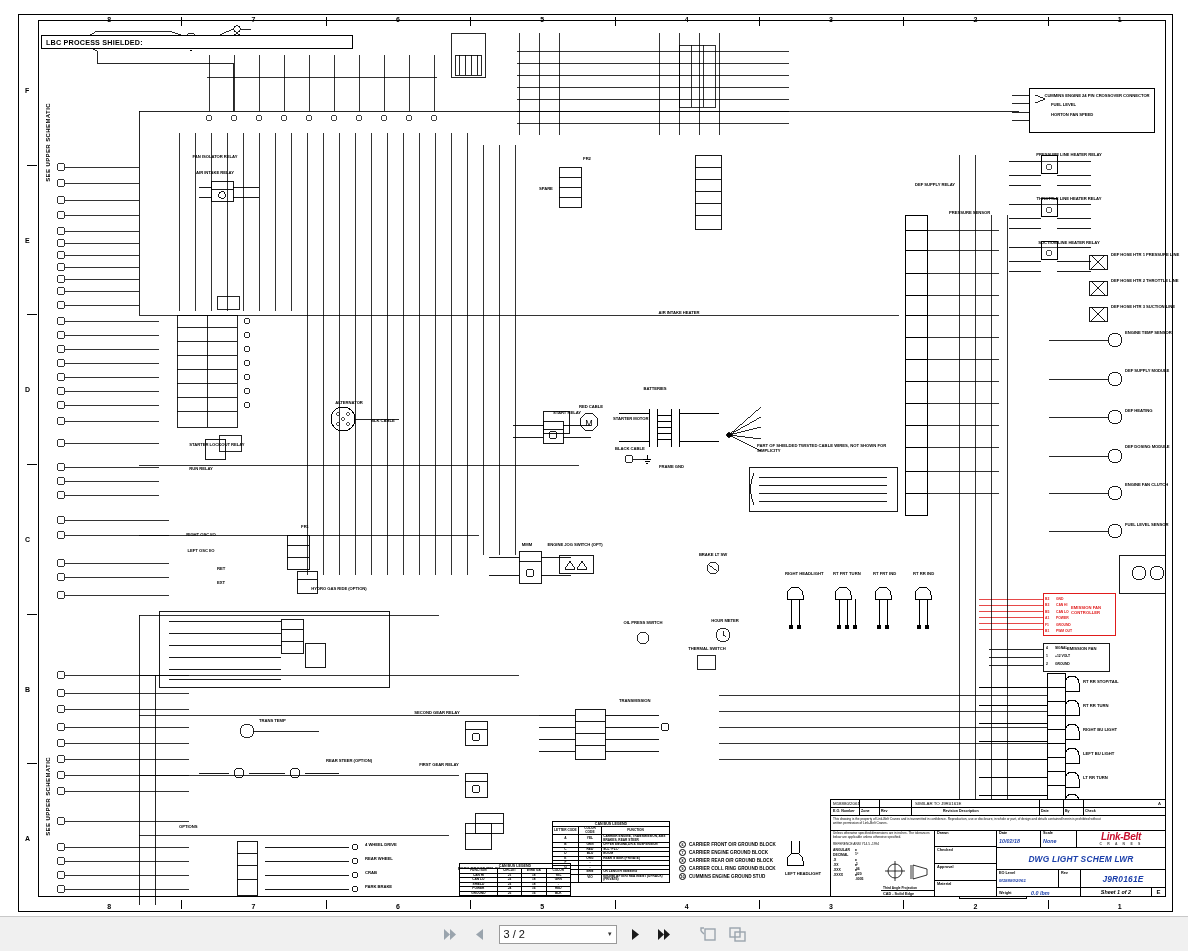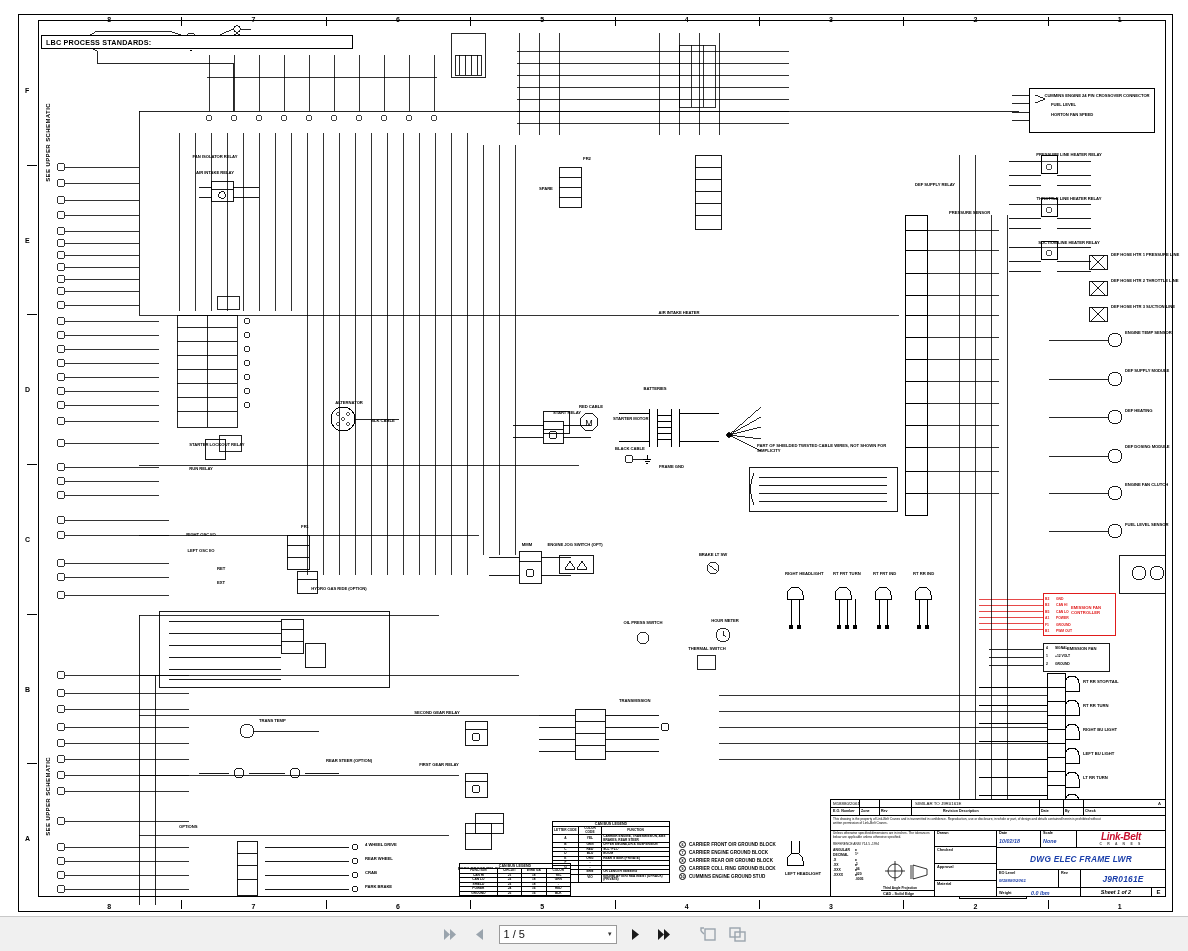--- a/index.html
+++ b/index.html
@@ -596,21 +596,21 @@
               <rect x="676" y="140" width="26" height="74"></rect>
               <path d="M676 152 H702 M676 164 H702 M676 176 H702 M676 188 H702 M676 200 H702"></path>
             </g>
 
             <path d="M120 600 V890 M136 660 V890"></path>
           </g>
         </svg>
       </div>
 
       <div class="hdr-box">
-        <span>LBC PROCESS STANDARDS:</span>
+        <span>LBC PROCESS SHIELDED:</span>
       </div>
 
       <div class="vnote" style="left:26px; top:88px;">SEE UPPER SCHEMATIC</div>
       <div class="vnote" style="left:26px; top:742px;">SEE UPPER SCHEMATIC</div>
 
       <div id="labels">
           <div class="lbl ctr" style="left: 330px; top: 386px;">ALTERNATOR</div>
           <div class="lbl" style="left: 352px; top: 404px;">BLK CABLE</div>
           <div class="lbl" style="left: 560px; top: 390px;">RED CABLE</div>
           <div class="lbl ctr" style="left: 548px; top: 396px;">START RELAY</div>
@@ -926,21 +926,21 @@
               <div class="tb-lbl" style="position:absolute;left:2px;top:1px;">Scale</div>
               <div class="tb-val" style="position:absolute;left:2px;top:8px;">None</div>
             </div>
             <div style="position:absolute;left:80px;top:0;right:0;bottom:0;display:flex;flex-direction:column;align-items:center;justify-content:center;">
               <div class="tb-brand">Link-Belt</div>
               <div class="tb-brand-sub">C R A N E S</div>
             </div>
           </div>
 
           <div style="position:absolute;left:0;top:18px;right:0;height:22px;border-bottom:.8px solid #000;display:flex;align-items:center;justify-content:center;">
-            <span class="tb-val-lg">DWG ELEC FRAME LWR</span>
+            <span class="tb-val-lg">DWG LIGHT SCHEM LWR</span>
           </div>
 
           <div style="position:absolute;left:0;top:40px;right:0;height:18px;border-bottom:.8px solid #000;">
             <div style="position:absolute;left:0;top:0;width:62px;bottom:0;border-right:.8px solid #000;">
               <div class="tb-lbl" style="position:absolute;left:2px;top:1px;">EO Level</div>
               <div class="tb-val" style="position:absolute;left:2px;top:8px;font-size:4.4px;">M18880/2061</div>
             </div>
             <div style="position:absolute;left:62px;top:0;width:22px;bottom:0;border-right:.8px solid #000;">
               <div class="tb-lbl" style="position:absolute;left:2px;top:1px;">Rev</div>
             </div>
@@ -975,21 +975,21 @@
             <path d="M7 1 L13 6.5 L7 12 Z"></path>
       </g>
         </svg>
     </div>
     <div class="tb-btn dim" title="previous">
       <svg width="11" height="13" viewBox="0 0 11 13">
           <path d="M9 1 L2 6.5 L9 12 Z" fill="currentColor"></path>
         </svg>
     </div>
     <div class="page-field">
-      <span>1 / 5</span>
+      <span>3 / 2</span>
       <span class="caret">▾</span>
     </div>
     <div class="tb-btn" title="next">
       <svg width="11" height="13" viewBox="0 0 11 13">
           <path d="M2 1 L9 6.5 L2 12 Z" fill="currentColor"></path>
         </svg>
     </div>
     <div class="tb-btn" title="last">
       <svg width="15" height="13" viewBox="0 0 15 13">
           <g fill="currentColor">

